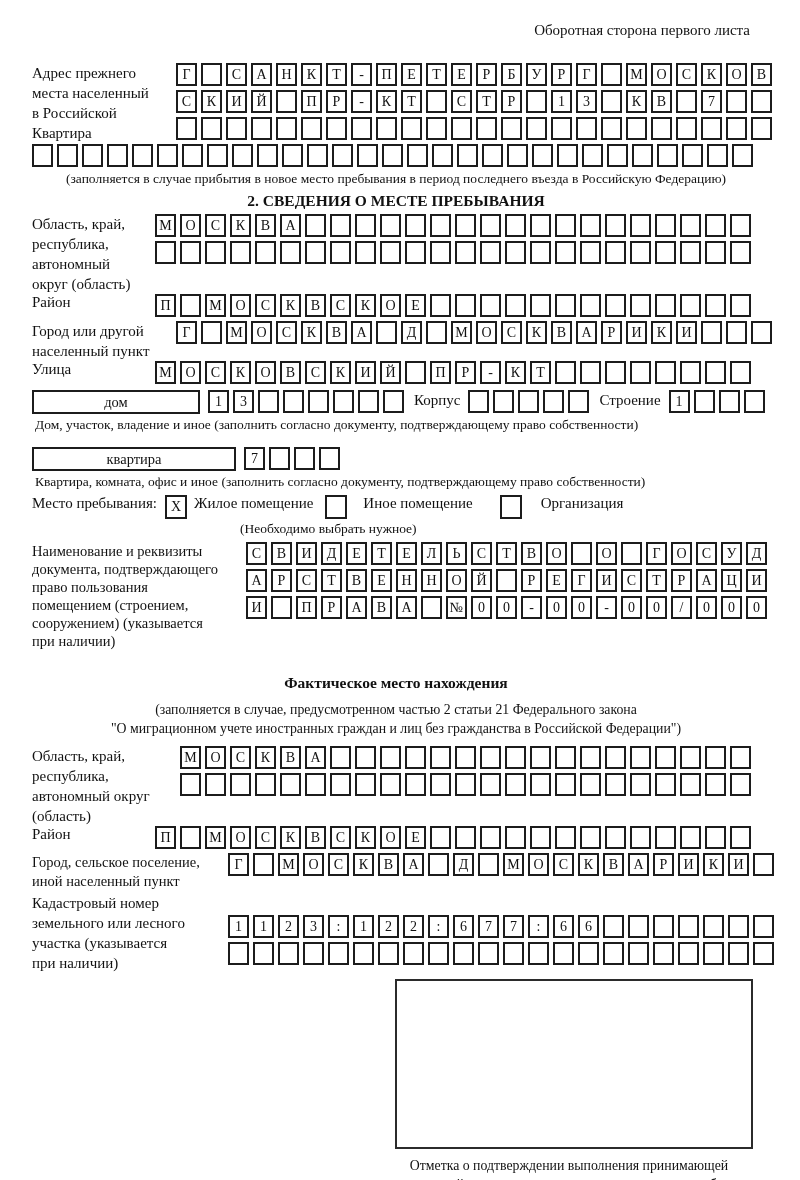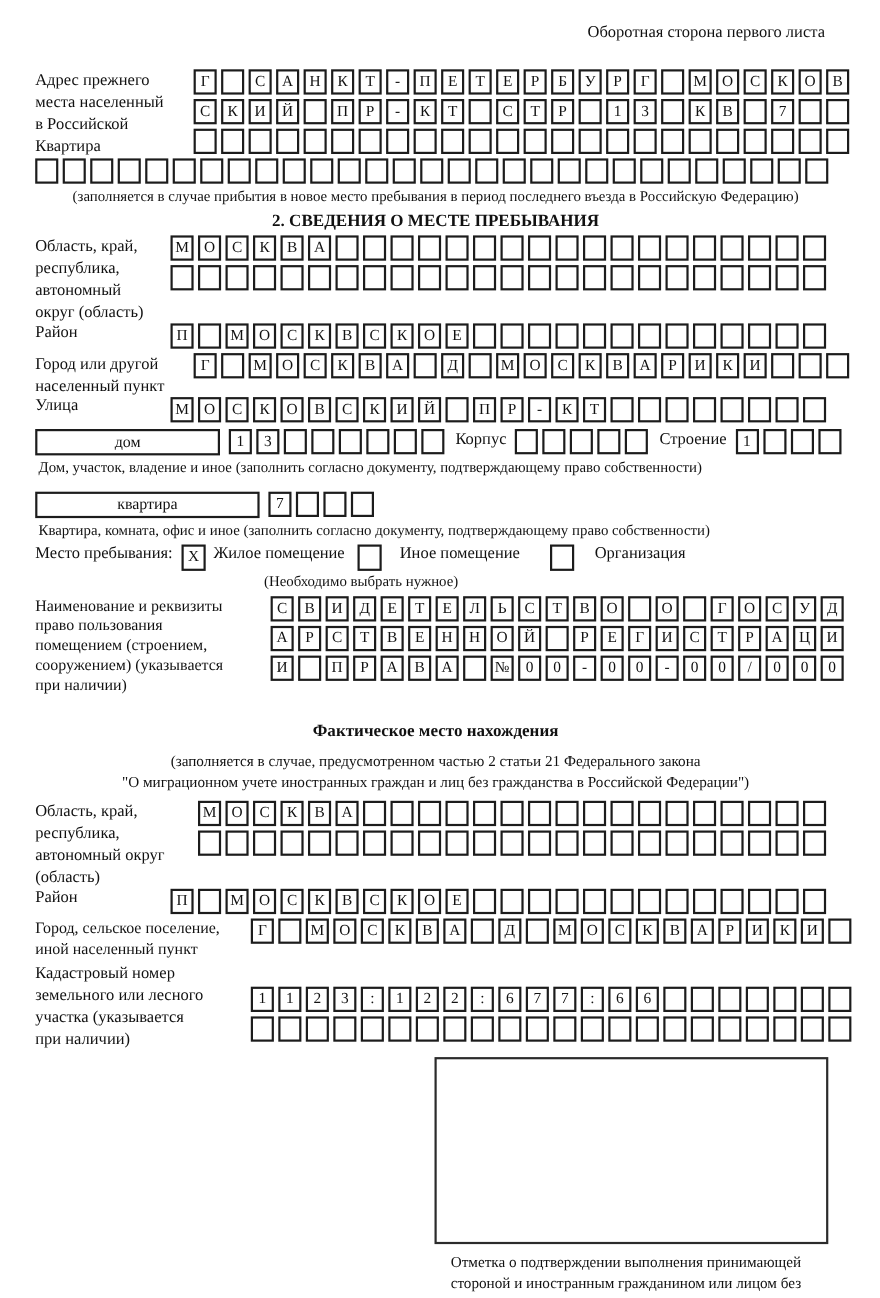--- a/index.html
+++ b/index.html
@@ -411,20 +411,21 @@
     <span class="cell cb2"></span>
     <span class="ol2">Иное помещение</span>
     <span class="cell cb3"></span>
     <span class="ol3">Организация</span>
   </div>
   <div class="note stay-note">(Необходимо выбрать нужное)</div>
 
   <div class="frow doc-block">
     <div class="flabel w-doc">
       <div>Наименование и реквизиты</div>
+      <div>документа, подтверждающего</div>
       <div>право пользования</div>
       <div>помещением (строением,</div>
       <div>сооружением) (указывается</div>
       <div>при наличии)</div>
     </div>
     <div class="rows">
       <div class="boxrow">
           <span class="cell">С</span>
           <span class="cell">В</span>
           <span class="cell">И</span>

